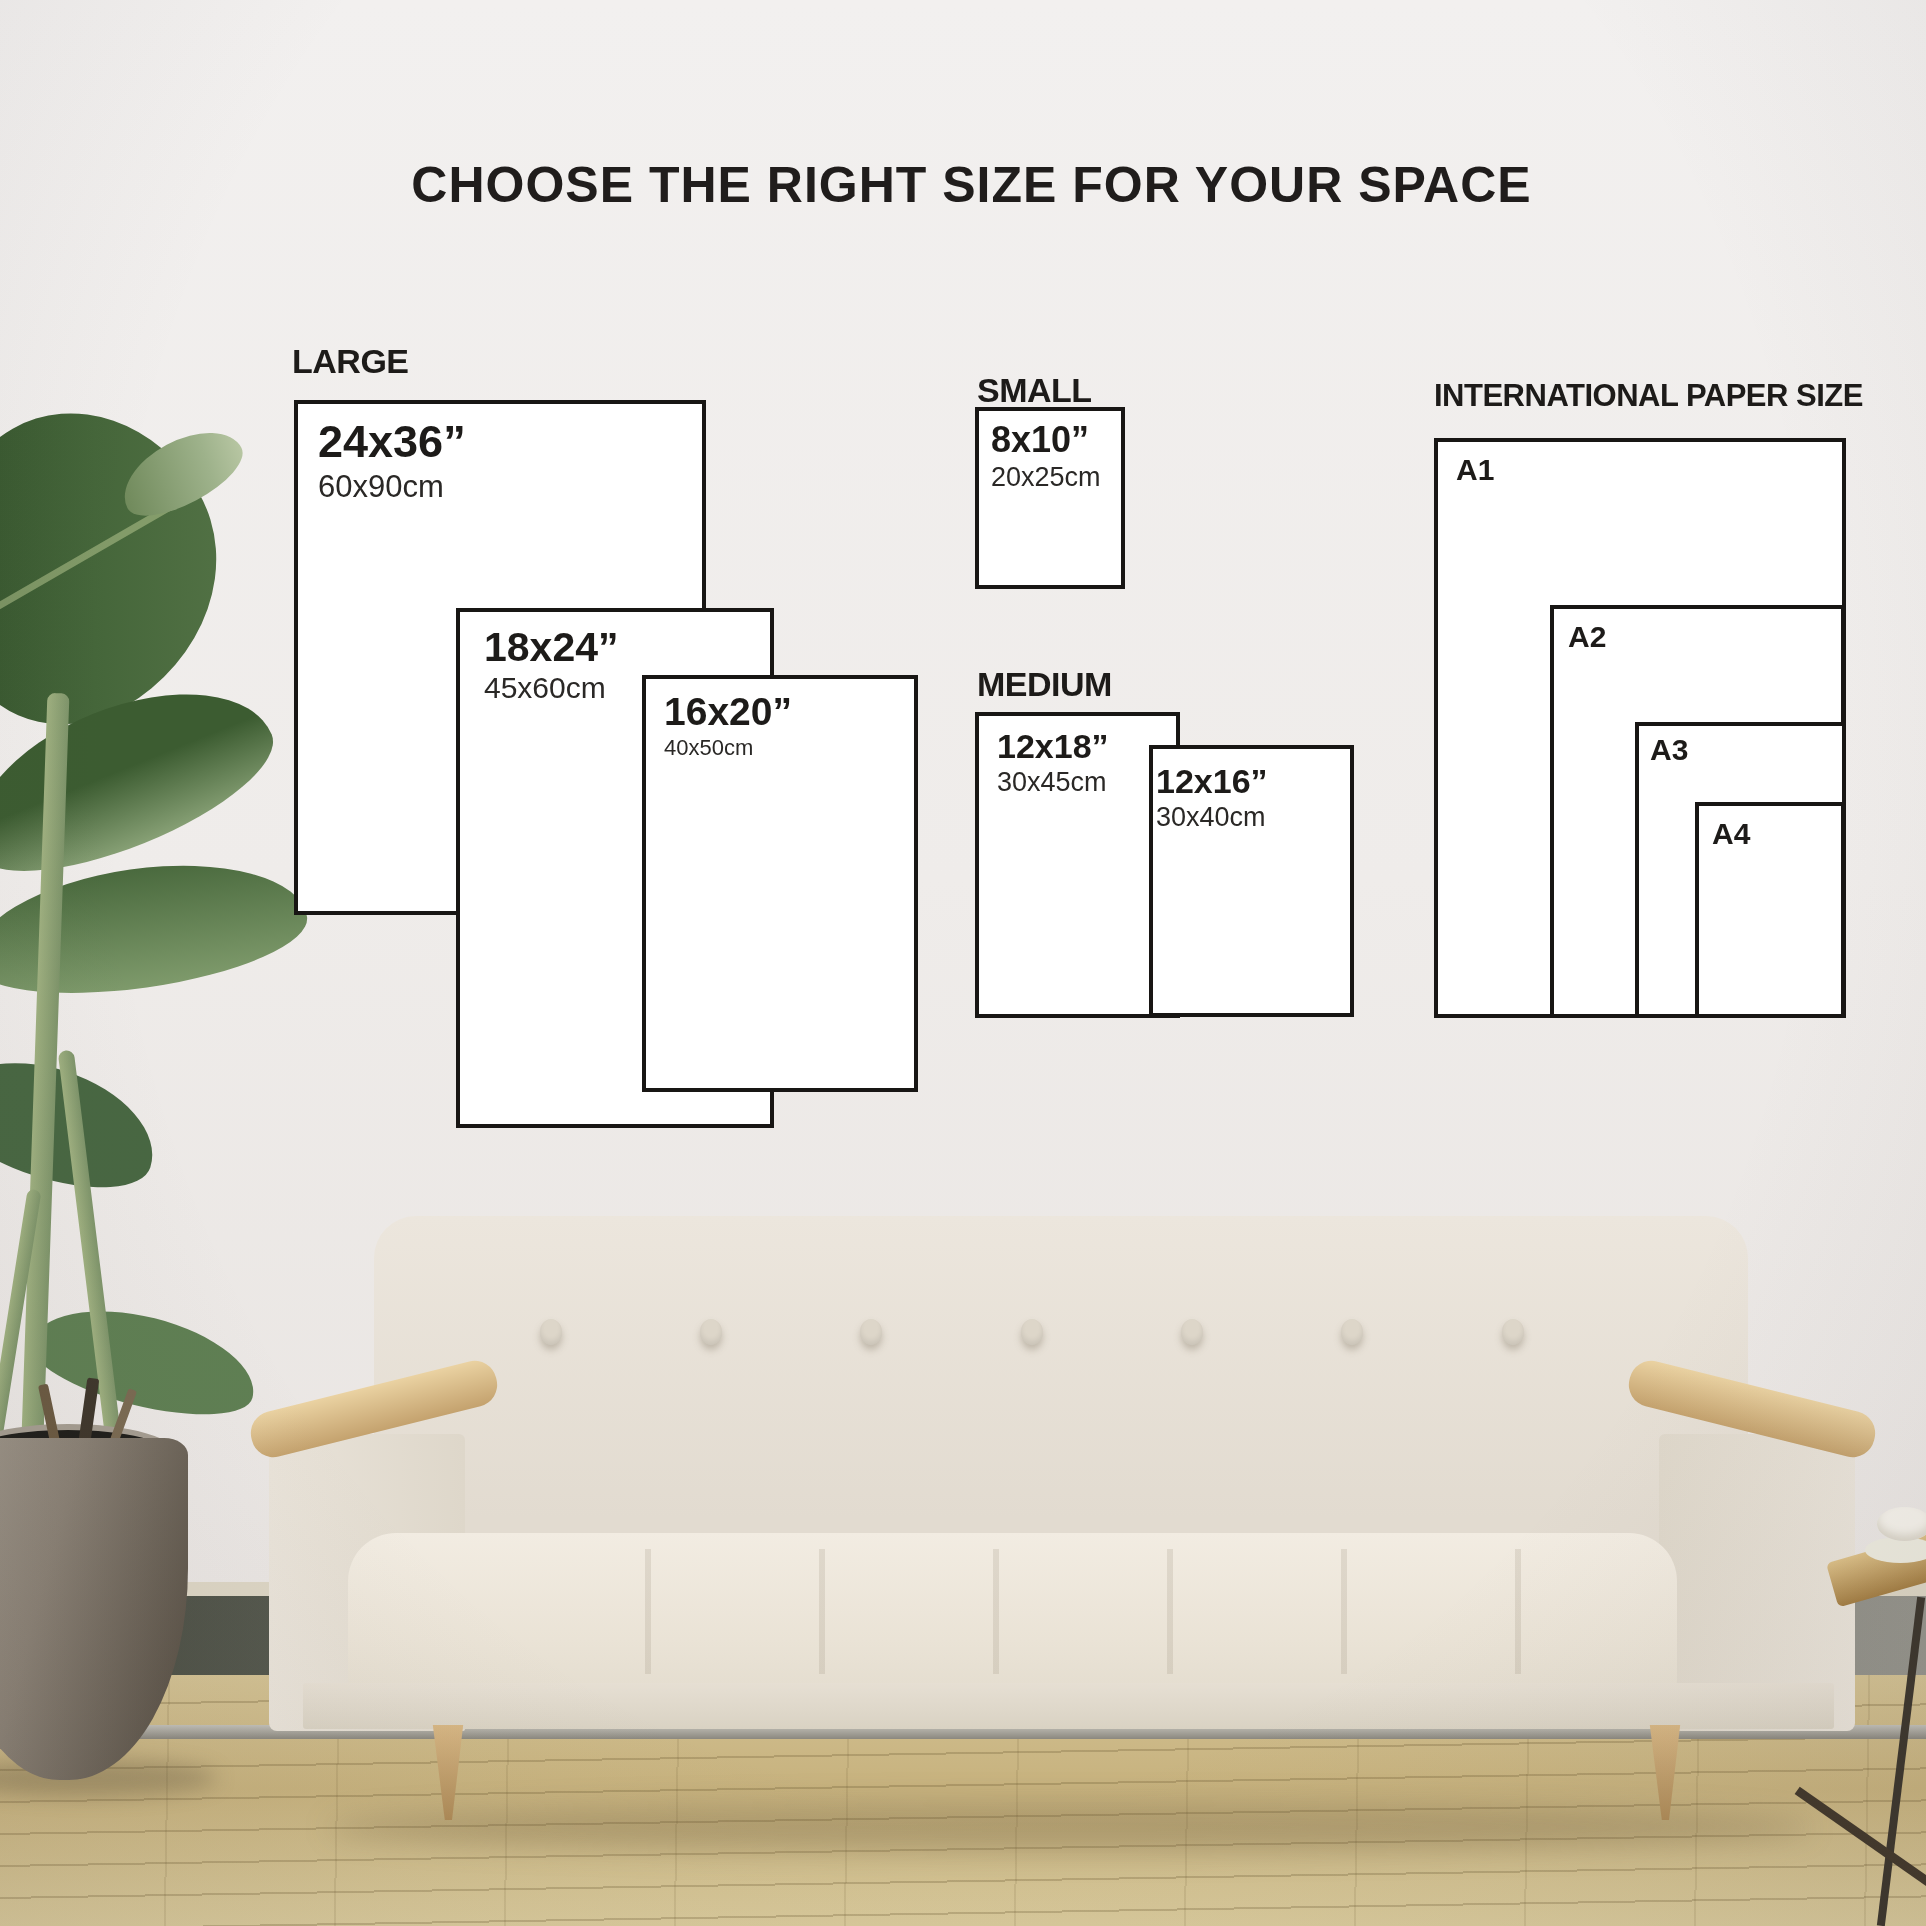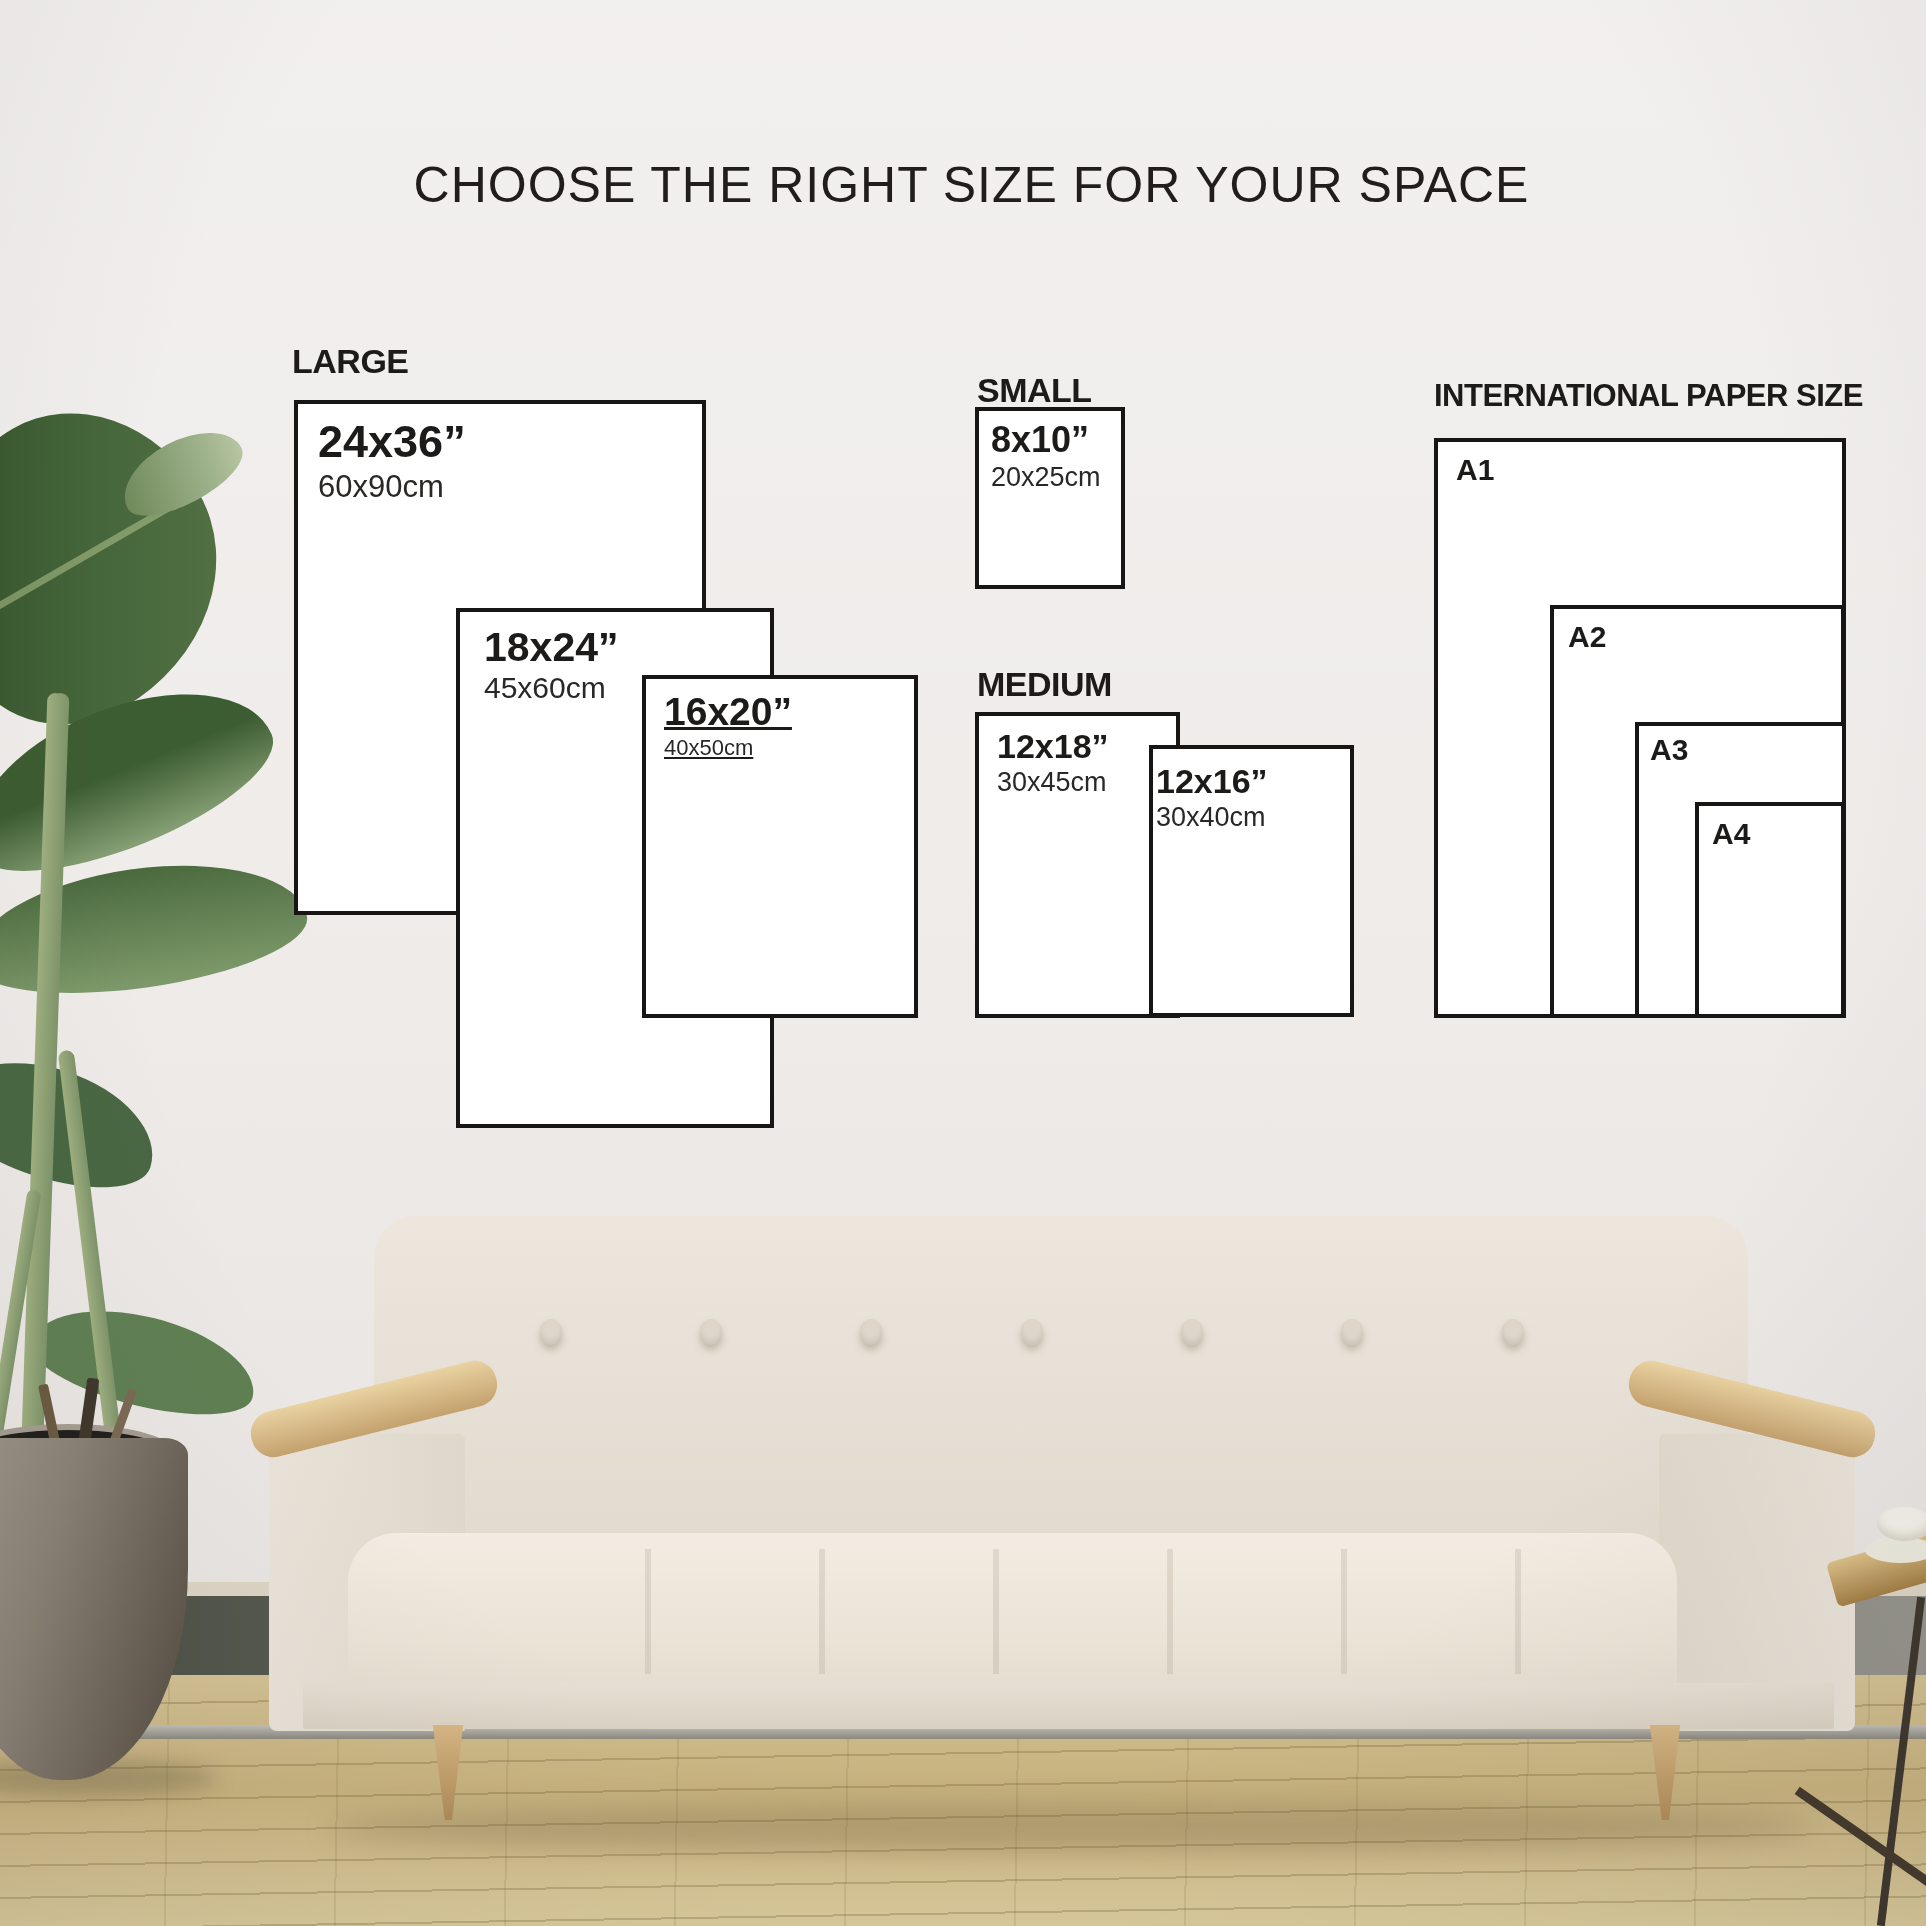--- a/index.html
+++ b/index.html
@@ -89,37 +89,37 @@
   #table-top{left:1830px;top:1546px;width:119px;height:46px;transform:rotate(-16deg);
     border-radius:6px;background:linear-gradient(180deg,#dcc088,#a37e44);}
   #table-leg1{left:1897px;top:1596px;width:8px;height:331px;transform:rotate(7deg);background:#3c362d;}
   #table-leg2{left:1782px;top:1834px;width:168px;height:9px;transform:rotate(35deg);background:#42382b;}
   #dish-bowl{left:1877px;top:1507px;width:55px;height:34px;border-radius:50%;
     background:#f4f1ea;box-shadow:inset 0 -6px 8px #d9d4c8;}
   #dish-plate{left:1865px;top:1537px;width:71px;height:26px;border-radius:50%;background:#eceade;}
   #vignette{left:0;top:0;width:1927px;height:1927px;pointer-events:none;
     background:radial-gradient(ellipse at 50% 38%,rgba(0,0,0,0) 62%,rgba(70,60,60,.09) 100%);}
   
-  #title{left:0;right:0;top:156px;text-align:center;font-size:50px;font-weight:400;
+  #title{left:0;right:0;top:156px;text-align:center;font-size:50px;font-weight:700;
     letter-spacing:1px;color:#201d1c;z-index:20;padding-left:16px;}
   .grp{position:absolute;font-size:34px;font-weight:700;letter-spacing:-0.5px;
     color:#1d1b19;z-index:20;}
   #g-large{left:292px;top:342px;}
   #g-small{left:977px;top:371px;}
   #g-medium{left:977px;top:665px;}
   #g-intl{left:1434px;top:378px;font-size:31px;}
   .pbox{position:absolute;background:var(--paper,#fff);border:4px solid var(--line,#181614);
     box-sizing:border-box;}
   .pbox .in{font-weight:700;color:#1d1b19;line-height:1.08;}
   .pbox .cm{font-weight:400;color:#2a2826;margin-top:2px;}
   #b-24x36{left:294px;top:400px;width:412px;height:515px;z-index:11;padding:14px 0 0 20px;}
   #b-24x36 .in{font-size:45px;} #b-24x36 .cm{font-size:31px;}
   #b-18x24{left:456px;top:608px;width:318px;height:520px;z-index:12;padding:13px 0 0 24px;}
   #b-18x24 .in{font-size:41px;} #b-18x24 .cm{font-size:30px;}
-  #b-16x20{left:642px;top:675px;width:276px;height:343px;z-index:13;padding:12px 0 0 18px;text-decoration:underline;}
+  #b-16x20{left:642px;top:675px;width:276px;height:417px;z-index:13;padding:12px 0 0 18px;}
   #b-16x20 .in{font-size:39px;} #b-16x20 .cm{font-size:22px;}
   #b-8x10{left:975px;top:407px;width:150px;height:182px;z-index:11;padding:10px 0 0 12px;}
   #b-8x10 .in{font-size:36px;} #b-8x10 .cm{font-size:27px;}
   #b-12x18{left:975px;top:712px;width:205px;height:306px;z-index:11;padding:12px 0 0 18px;}
   #b-12x18 .in{font-size:34px;} #b-12x18 .cm{font-size:27px;}
   #b-12x16{left:1149px;top:745px;width:205px;height:272px;z-index:12;padding:14px 0 0 3px;}
   #b-12x16 .in{font-size:34px;} #b-12x16 .cm{font-size:27px;}
   #b-a1{left:1434px;top:438px;width:412px;height:580px;z-index:11;padding:12px 0 0 18px;}
   #b-a2{left:1550px;top:605px;width:295px;height:413px;z-index:12;padding:12px 0 0 14px;}
   #b-a3{left:1635px;top:722px;width:211px;height:296px;z-index:13;padding:8px 0 0 11px;}

